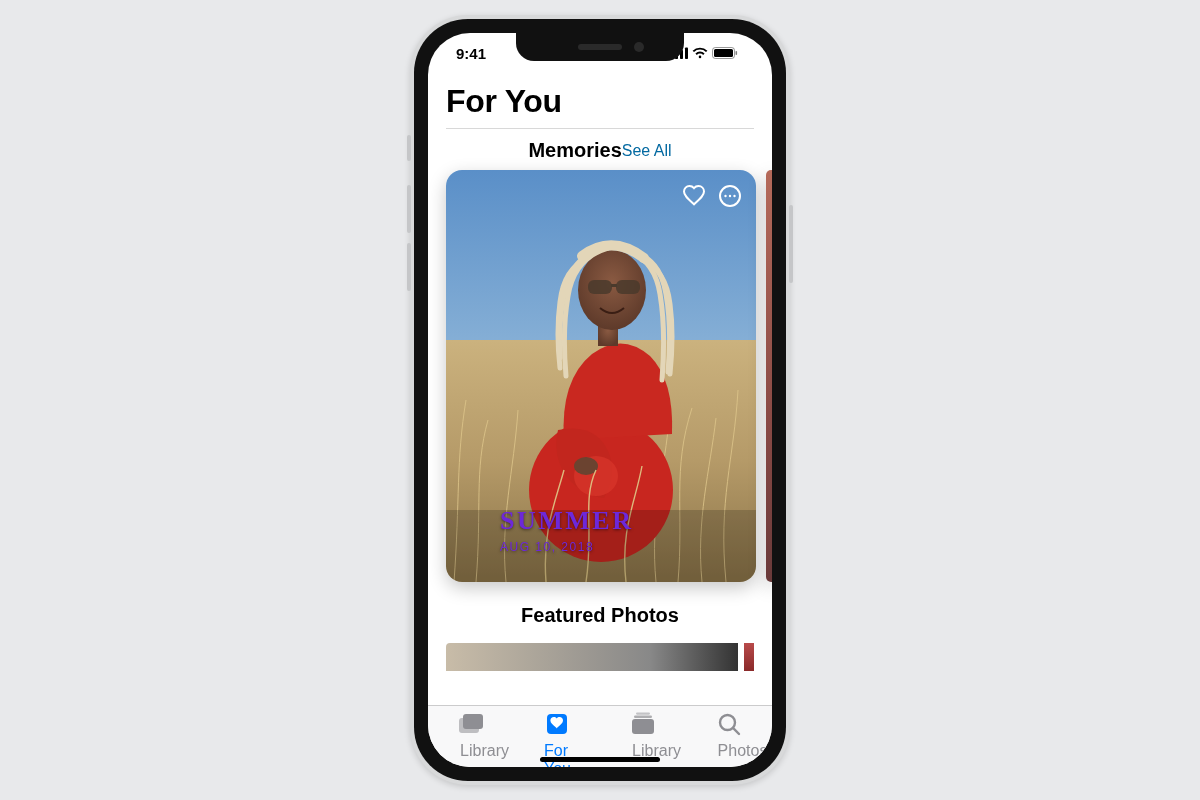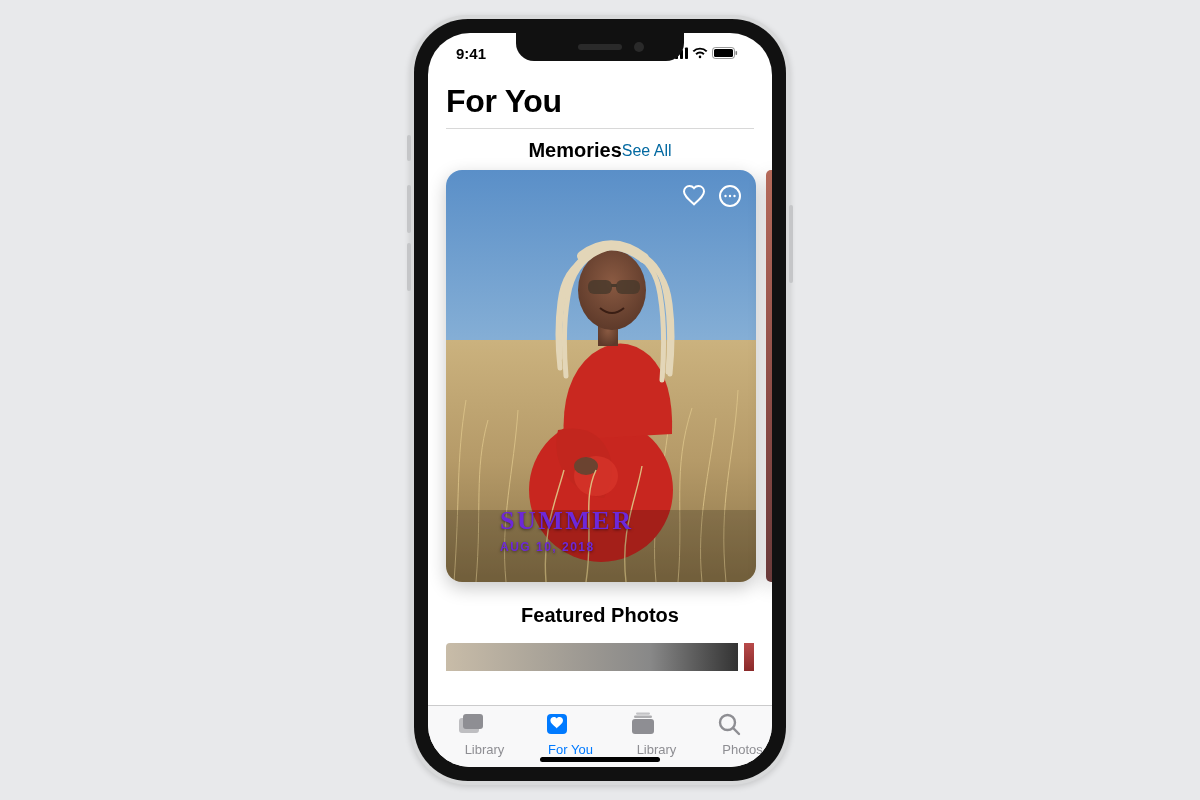--- a/index.html
+++ b/index.html
@@ -179,21 +179,21 @@
   .card-title {
     font-family: Georgia, "Times New Roman", serif;
     font-size: 26px;
     font-weight: 700;
     letter-spacing: 2.5px;
   }
   .card-date {
     font-size: 12px;
     letter-spacing: 1.5px;
     margin-top: 4px;
-    font-weight: 700;
+    font-weight: 400;
   }
   .featured-header {
     padding: 22px 18px 16px;
   }
   .featured-strip {
     height: 28px;
     margin: 0 18px;
     display: flex;
     gap: 6px;
   }
@@ -223,21 +223,21 @@
   .tab {
     display: flex;
     flex-direction: column;
     align-items: center;
     gap: 2px;
     cursor: pointer;
     color: #8e8e93;
     width: 80px;
   }
   .tab.active { color: #007aff; }
-  .tab-label { font-size: 13px; font-weight: 500; padding-left: 27px; }
+  .tab-label { font-size: 16px; font-weight: 500; padding-left: 27px; }
   .home-indicator {
     position: absolute;
     bottom: 5px;
     left: 50%;
     transform: translateX(-50%);
     width: 120px;
     height: 5px;
     background: #000;
     border-radius: 3px;
     z-index: 60;

